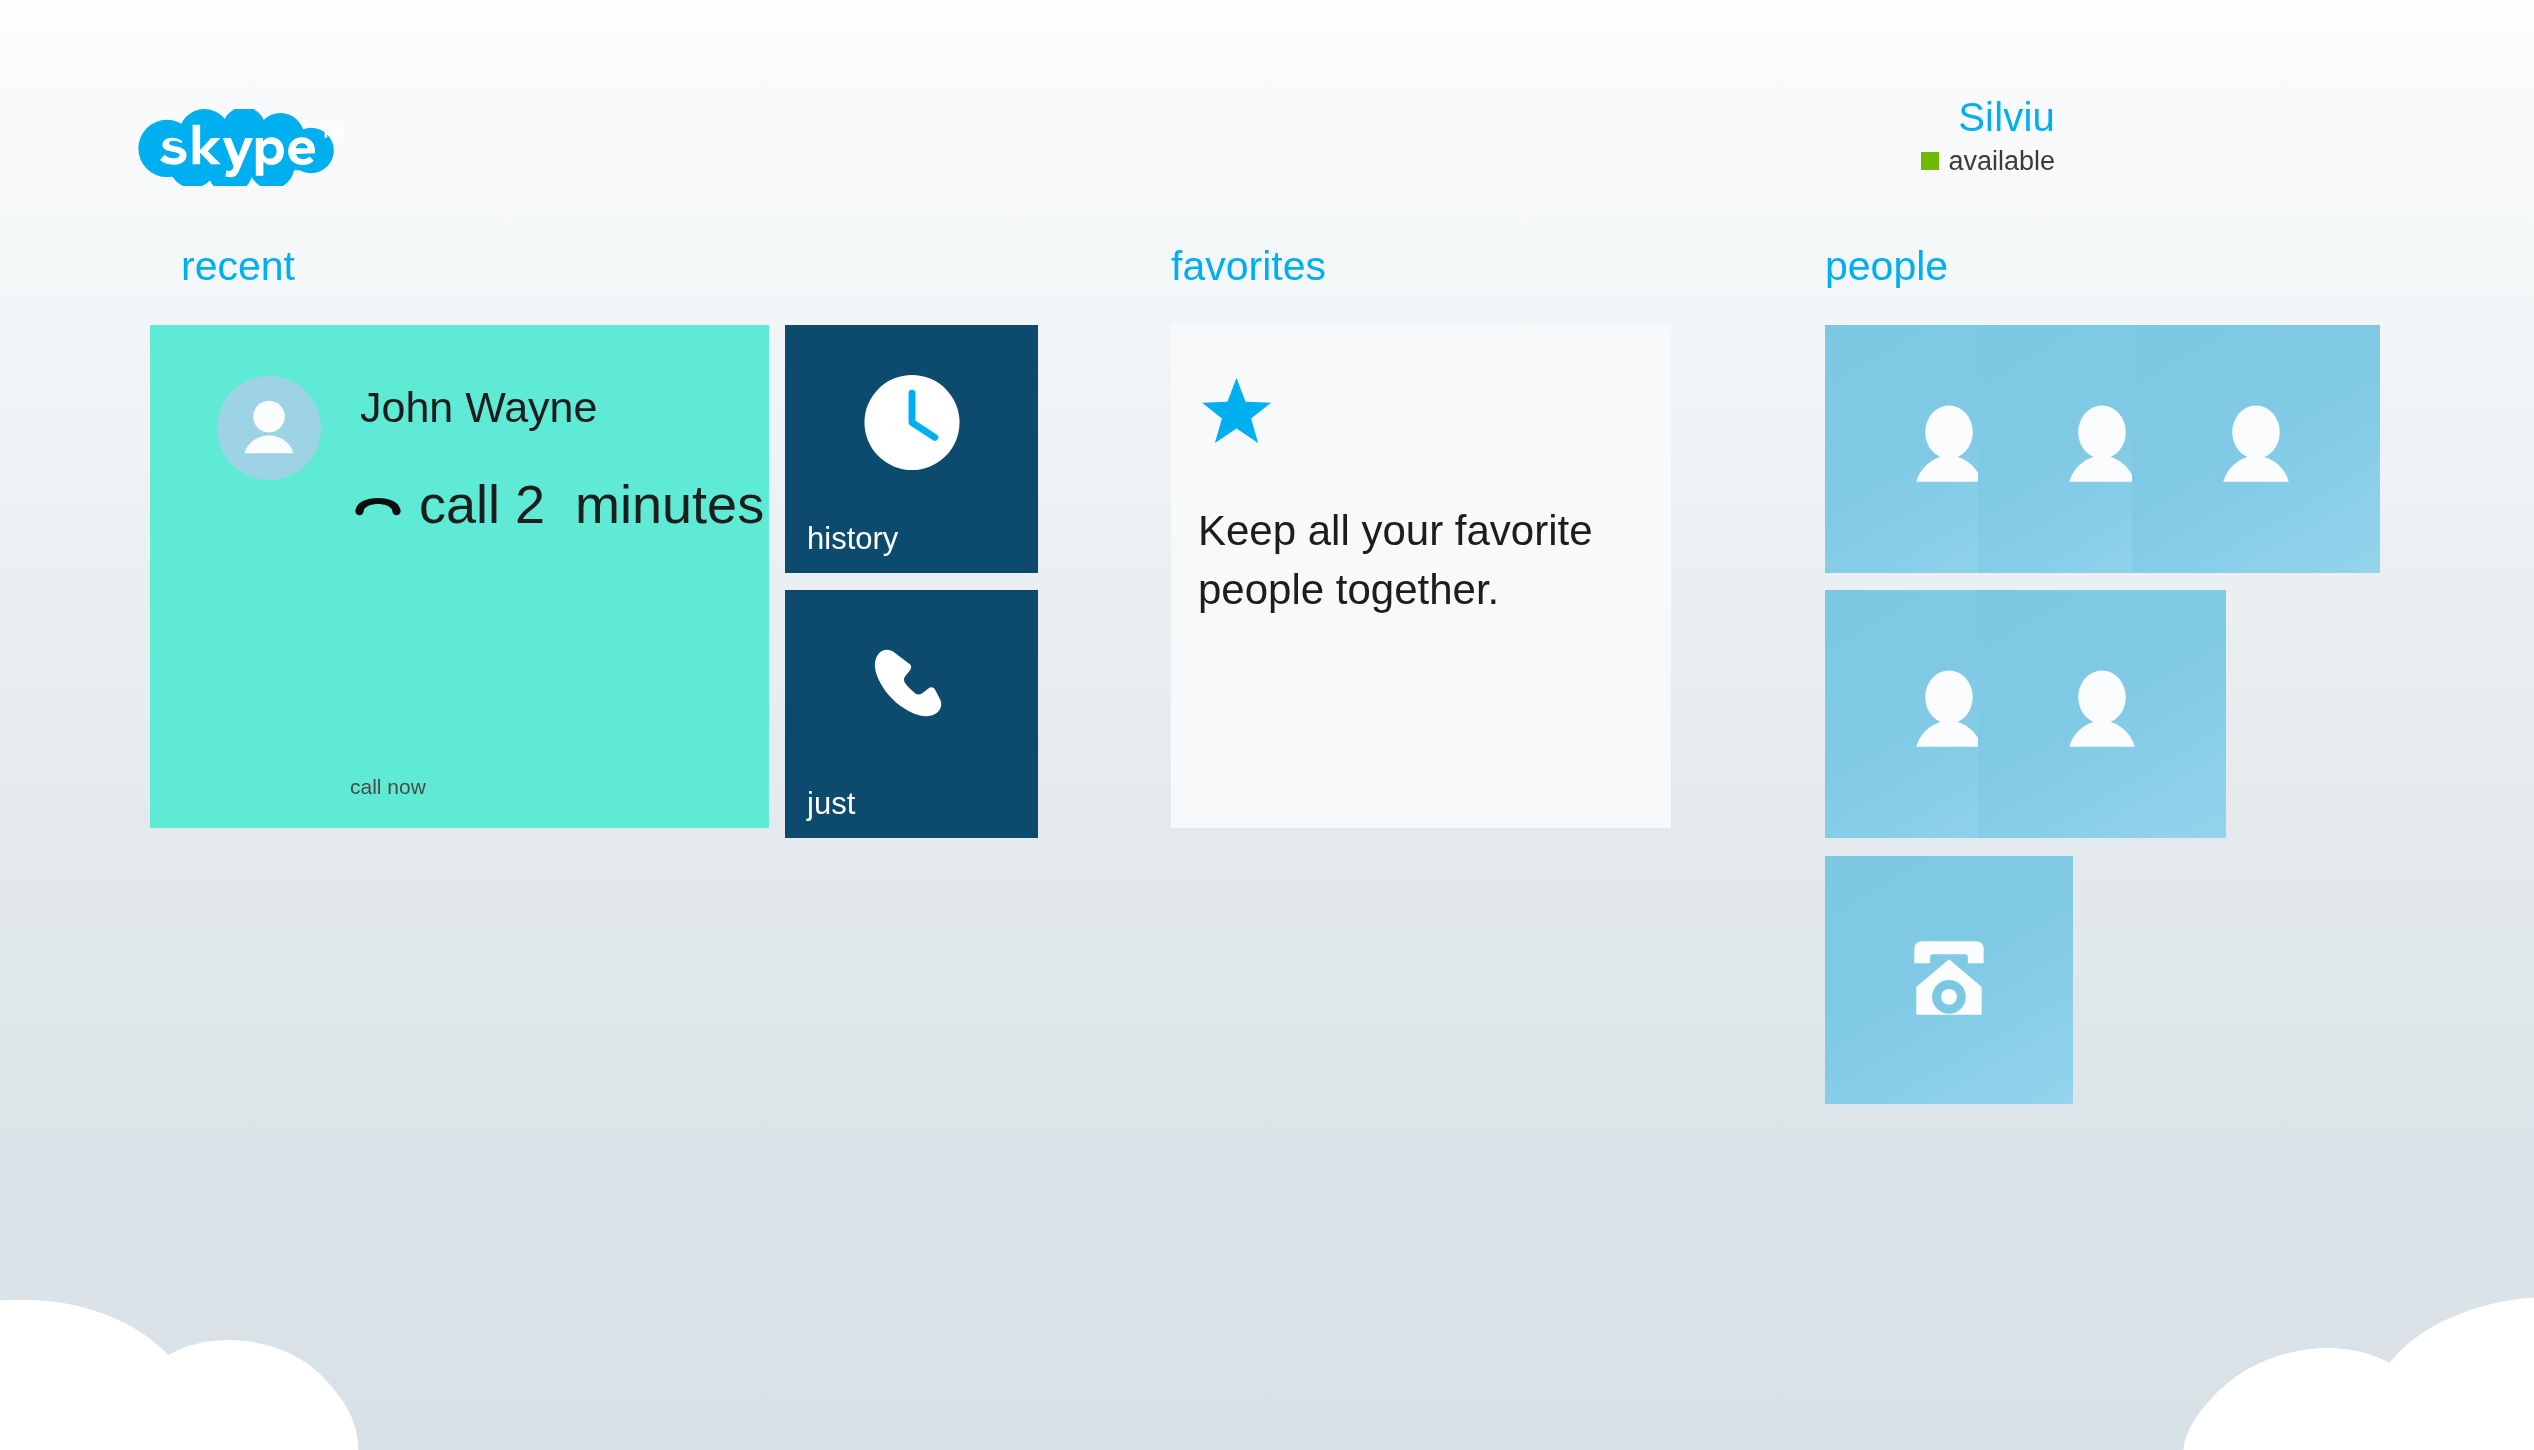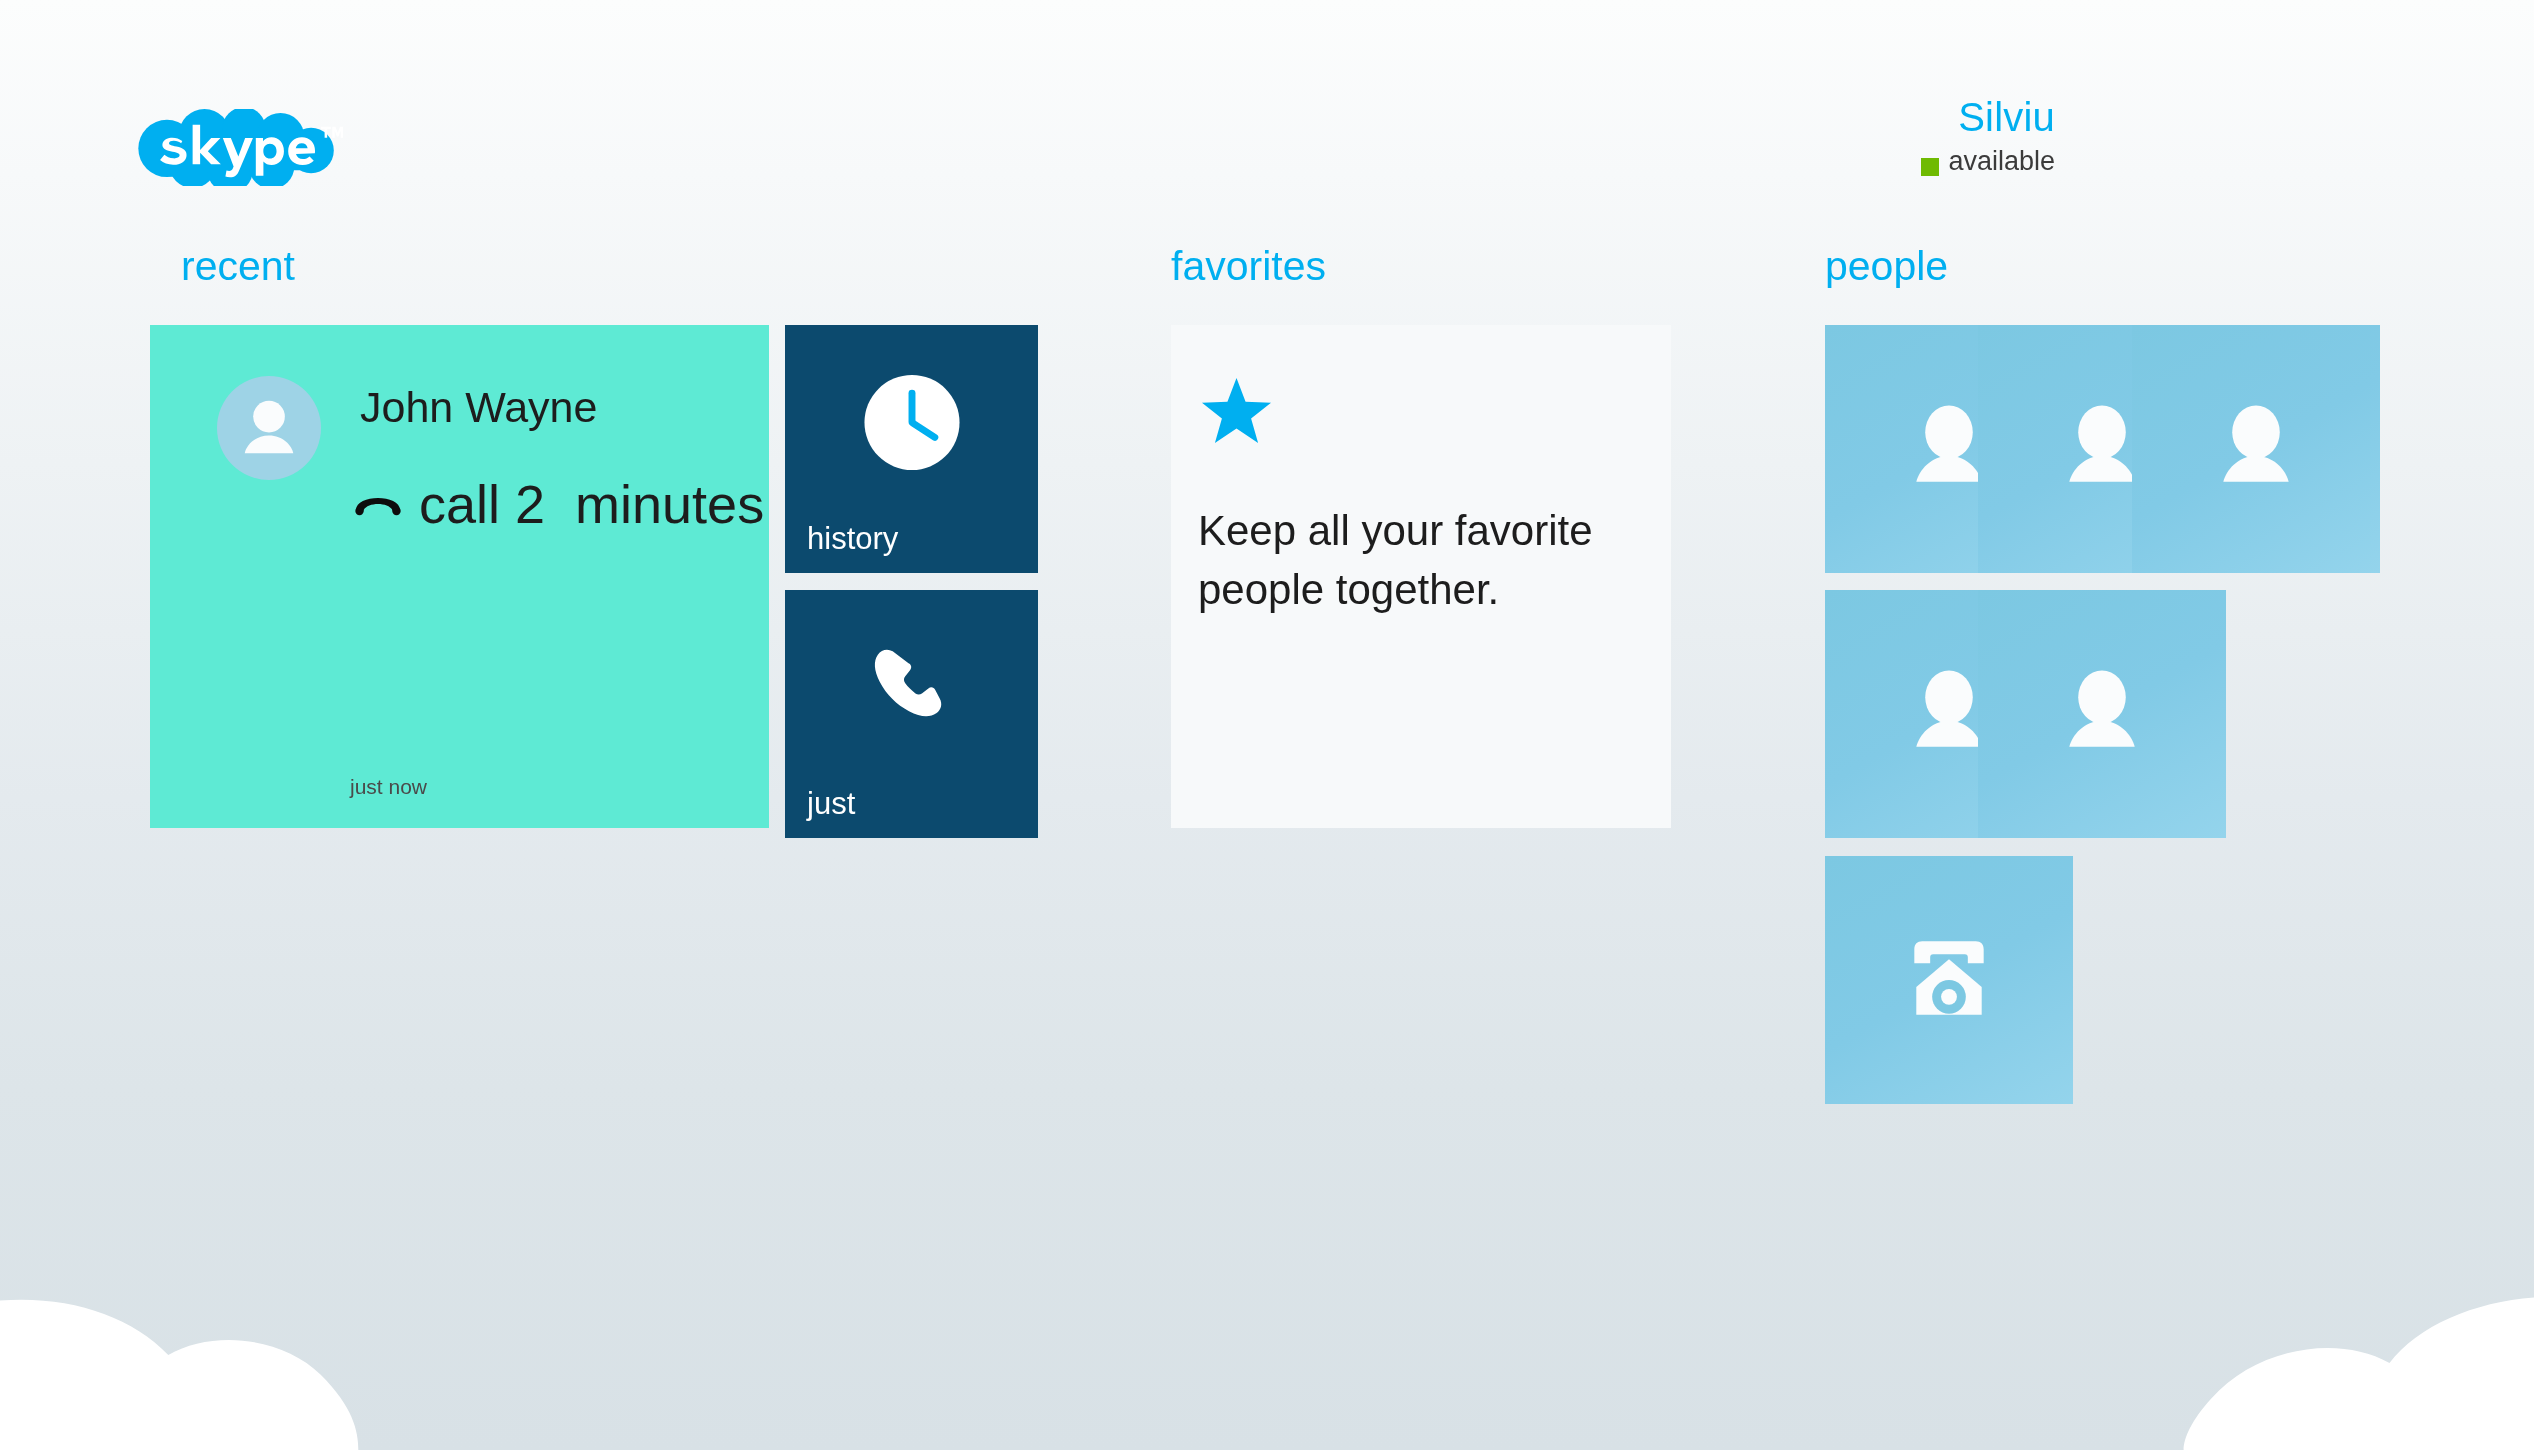--- a/index.html
+++ b/index.html
@@ -56,21 +56,21 @@
   .user-name {
     color: #00aff0;
     font-size: 40px;
     font-weight: 400;
     line-height: 46px;
     letter-spacing: 0.2px;
   }
   .user-status {
     margin-top: 6px;
     display: flex;
-    align-items: flex-end;
+    align-items: center;
     justify-content: flex-end;
     gap: 9px;
   }
   .status-dot {
     width: 18px;
     height: 18px;
     background: #6fba02;
     display: inline-block;
   }
   .status-label {
@@ -294,21 +294,21 @@
     <span>
       <svg viewBox="0 0 50 30" width="50" height="30" aria-hidden="true">
         <path d="M3 22 C 3 6, 47 6, 47 22 L 40 25 C 40 13, 10 13, 10 25 Z" fill="#0d0d0d"></path>
         <circle cx="6.5" cy="23" r="4.2" fill="#0d0d0d"></circle>
         <circle cx="43.5" cy="23" r="4.2" fill="#0d0d0d"></circle>
       </svg>
     </span>
     <span class="recent-call-text">call 2  minutes</span>
   </div>
 
-  <div class="recent-time">just now</div>
+  <div class="recent-time">call now</div>
 </div>
 
 <div class="action-tile" id="tile-history">
   <span class="action-icon">
     <svg viewBox="0 0 100 100" width="99" height="99" aria-hidden="true">
       <circle cx="50" cy="50" r="48" fill="#ffffff"></circle>
       <rect x="46.5" y="17" width="7" height="36" rx="3.5" fill="#00aff0"></rect>
       <rect x="46.5" y="48" width="7" height="33" rx="3.5" fill="#00aff0" transform="rotate(-57 50 50)"></rect>
     </svg>
   </span>

